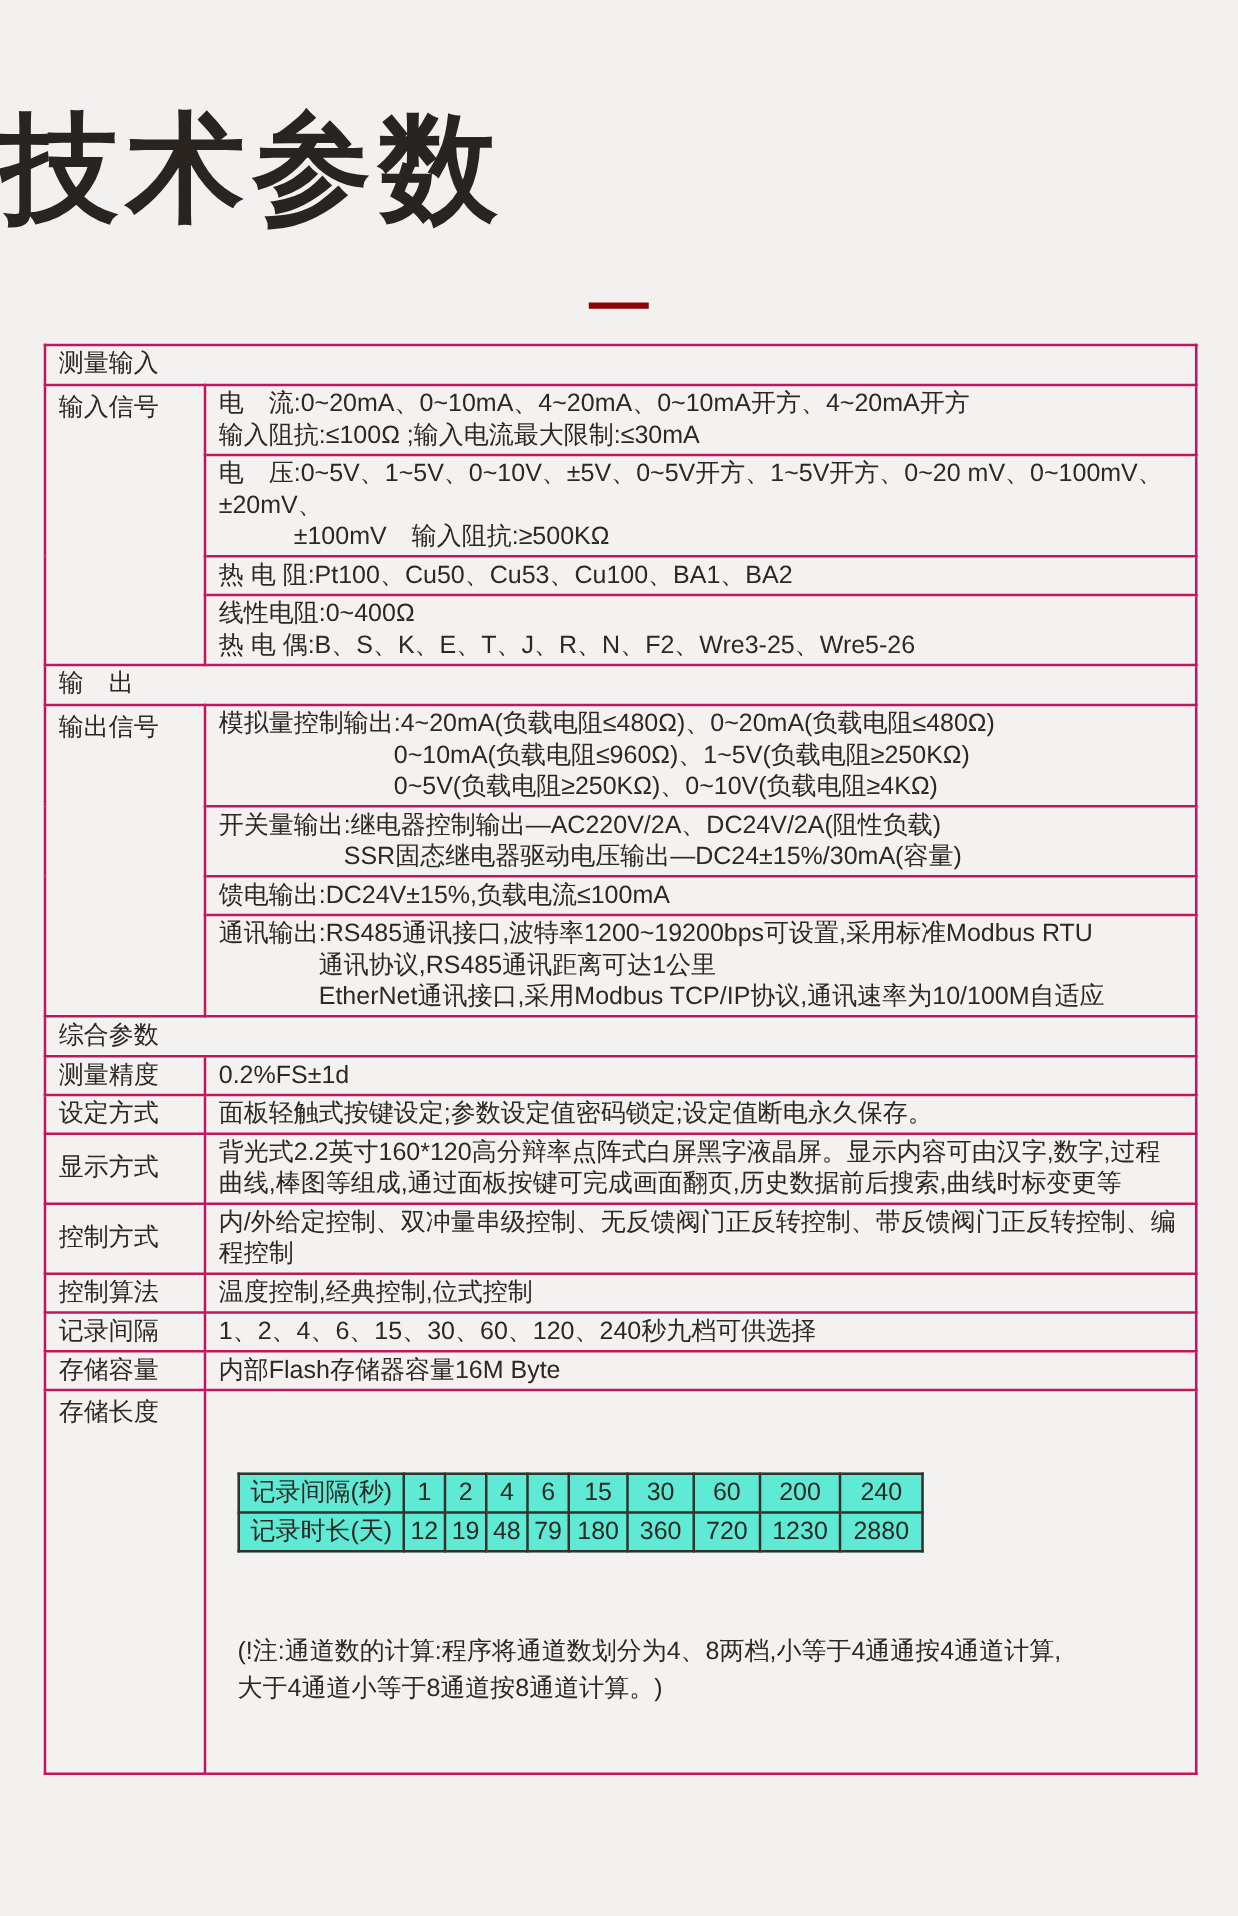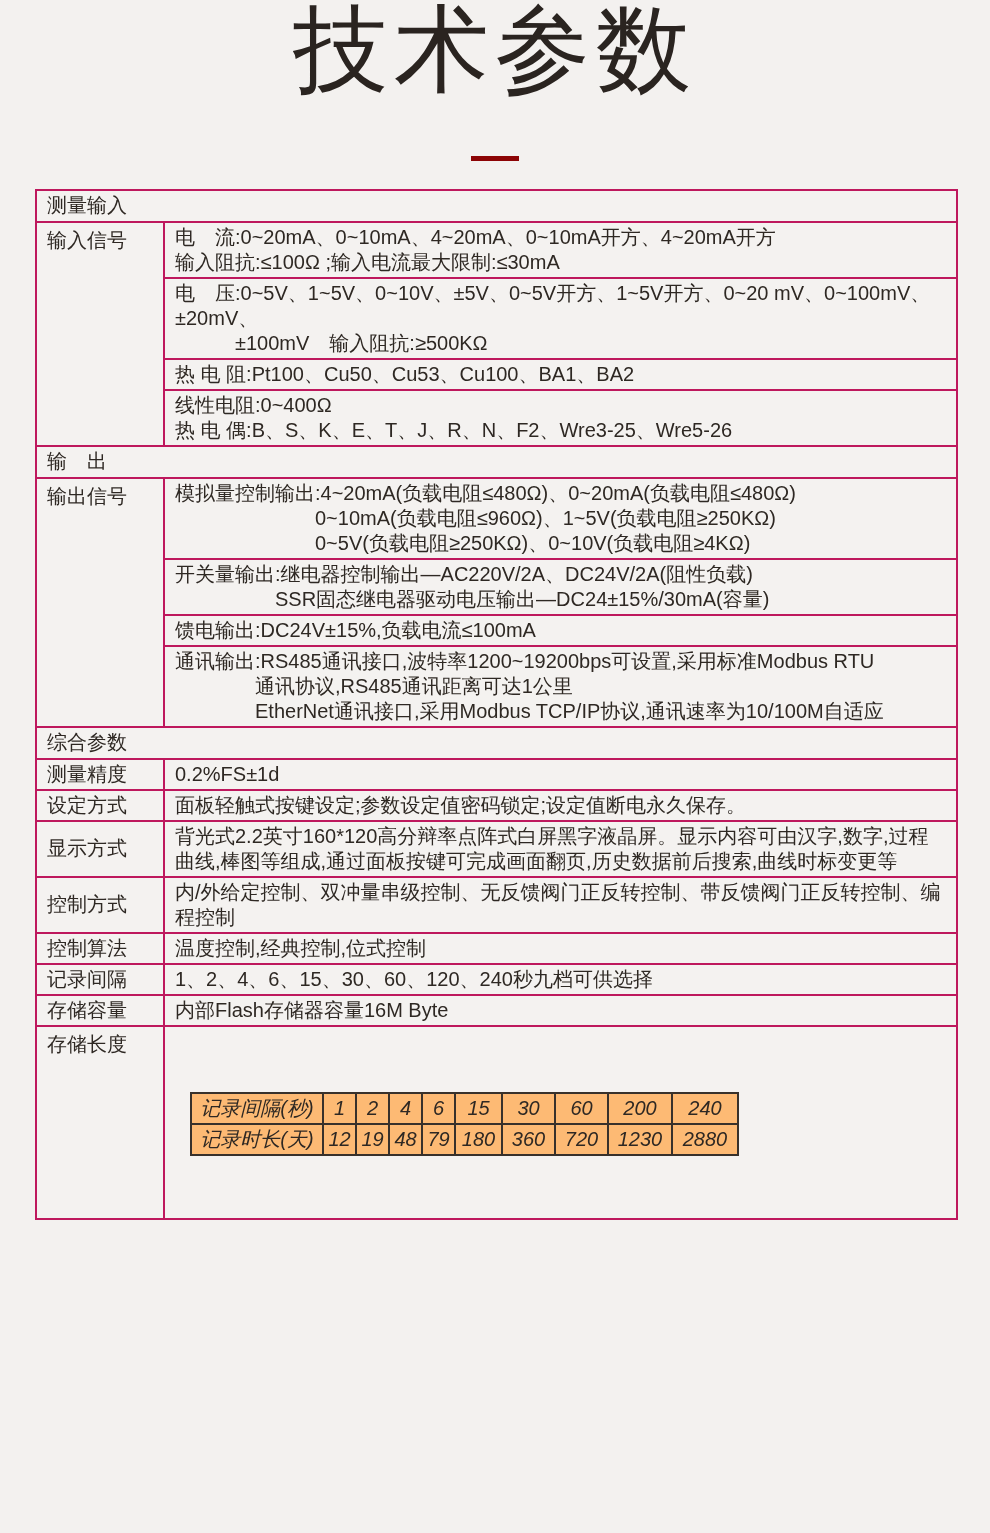--- a/index.html
+++ b/index.html
@@ -3,22 +3,22 @@
 <meta charset="utf-8">
 <style>
   html,body { margin:0; padding:0; }
   body { background:#f3f1ef; }
   .page {
     position:relative; width:990px; height:1533px; margin:0 auto;
     background:#f3f1ef; color:#2e2823; overflow:hidden;
     font-family:"Liberation Sans","DejaVu Sans",sans-serif;
   }
   .page-title {
-    text-align:center;
-    font-size:95px; line-height:1.05; font-weight:400; letter-spacing:6px;
+    padding-top:86px; 
+    font-size:95px; line-height:1.05; font-weight:700; letter-spacing:6px;
     color:#2a2420; white-space:nowrap;
   }
   .title-divider {
     width:48px; height:5px; margin:56px auto 0 auto; background:#8c0405;
   }
   .product-subtitle {
     margin-top:66px; text-align:center;
     font-size:36px; font-weight:bold; letter-spacing:2px; color:#2a2420;
   }
   table.spec {
@@ -34,21 +34,21 @@
   }
   td.sec { height:26px; font-weight:500; padding-left:16px; }
   td.lbl { width:128px; padding-left:9px; }
   td.lbl.grp { vertical-align:top; padding-top:5px; }
   td.val { padding-left:12px; }
   td.val .line { min-height:25px; }
   td.one { height:25px; }
   td.storage-cell { padding:0 0 6px 0; vertical-align:top; }
   table.rec {
     border-collapse:collapse; table-layout:fixed;
-    margin:13px 0 10px 15px; background:#fdba74;font-style:italic;
+    margin:13px 0 10px 15px; background:#5eead4;
   }
   table.rec td {
     border:2px solid #38312b; font-size:20px; line-height:24px;
     height:29px; text-align:center; padding:0 2px; white-space:nowrap;
   }
   table.rec td.rl { text-align:center; padding:0 4px; }
   .storage-note { margin:4px 0 0 15px; font-size:20px; line-height:30px; white-space:pre-wrap; }
 </style>
 </head>
 <body>
@@ -160,19 +160,20 @@
             <td>19</td>
             <td>48</td>
             <td>79</td>
             <td>180</td>
             <td>360</td>
             <td>720</td>
             <td>1230</td>
             <td>2880</td>
           </tr>
         </tbody></table>
+        <div class="storage-note"><div class="line">(!注:通道数的计算:程序将通道数划分为4、8两档,小等于4通通按4通道计算,</div><div class="line">大于4通道小等于8通道按8通道计算。)</div></div>
       </td>
     </tr>
 
   </tbody>
     </table>
 
 </div>
 
 </body></html>

